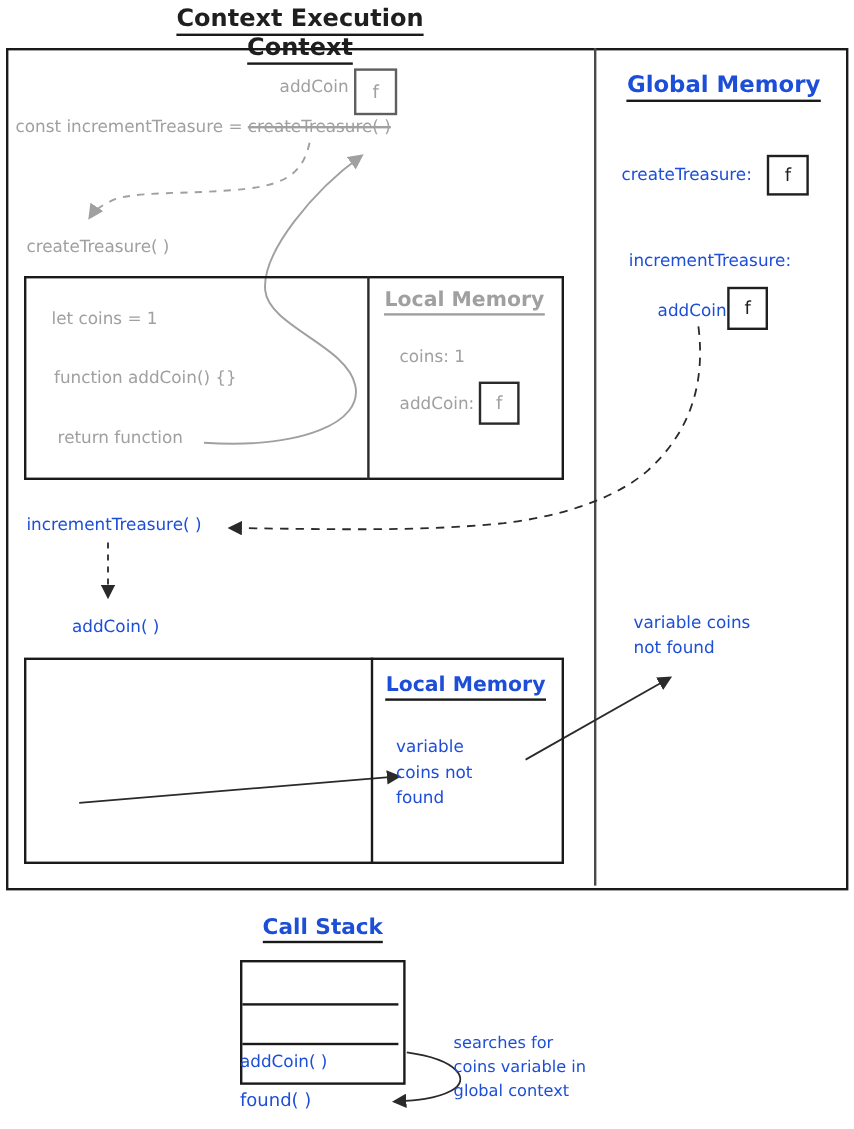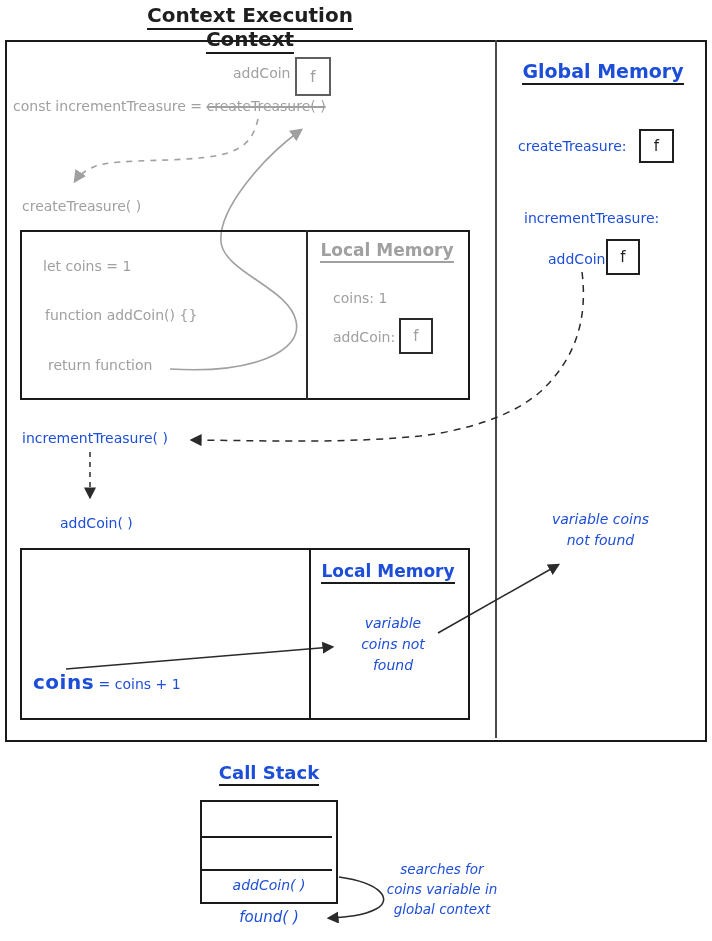--- a/index.html
+++ b/index.html
@@ -21,21 +21,21 @@
   .title-lm{font-size:17px;font-weight:600;text-align:center;}
   .underline-ink{border-bottom:2px solid #1a1a1a;padding-bottom:1px;}
   .underline-gray{border-bottom:2px solid #a0a0a0;padding-bottom:1px;}
   .fbox{
     position:absolute;border:2px solid #1f1f1f;background:#fff;
     display:flex;align-items:center;justify-content:center;
     font-size:15px;
   }
   .fbox.graybox{border-color:#5f5f5f;color:#a0a0a0;}
   .struck{text-decoration:line-through;text-decoration-thickness:1.5px;}
-  .center{text-align:center;font-style:italic;}
+  .center{text-align:left;}
   svg.overlay{position:absolute;left:0;top:0;width:712px;height:941px;pointer-events:none;}
   .code-head{font-size:20px;font-weight:600;letter-spacing:.5px;}
   .note{line-height:21px;font-size:14px;}
 </style>
 </head>
 <body>
 
 <div class="canvas">
 
   <div class="abs title-main" style="left:110px;top:3px;width:280px;">
@@ -113,23 +113,20 @@
   <div class="rect" style="left:20px;top:548px;width:446px;height:168px;"></div>
   <div class="hairline-v2" style="left:309px;top:548px;height:172px;background:#1a1a1a;"></div>
   <div class="abs title-lm ink" style="left:310px;top:561px;width:156px;">
     <span class="underline-ink">Local Memory</span>
   </div>
   <div class="abs note ink center" style="left:330px;top:613px;width:126px;">
     <div>variable</div>
     <div>coins not</div>
     <div>found</div>
   </div>
-  <div class="abs ink" style="left:33px;top:670px;white-space:nowrap;">
-    <span class="code-head">coins</span><span class="t14"> = coins + 1</span>
-  </div>
 
   <div class="abs note ink center" style="left:528px;top:509px;width:145px;">
     <div>variable coins</div>
     <div>not found</div>
   </div>
 
   <div class="abs title-lm ink" style="left:200px;top:762px;width:138px;font-size:18px;">
     <span class="underline-ink">Call Stack</span>
   </div>
   <div class="rect" style="left:200px;top:800px;width:134px;height:100px;border-width:2px;"></div>

